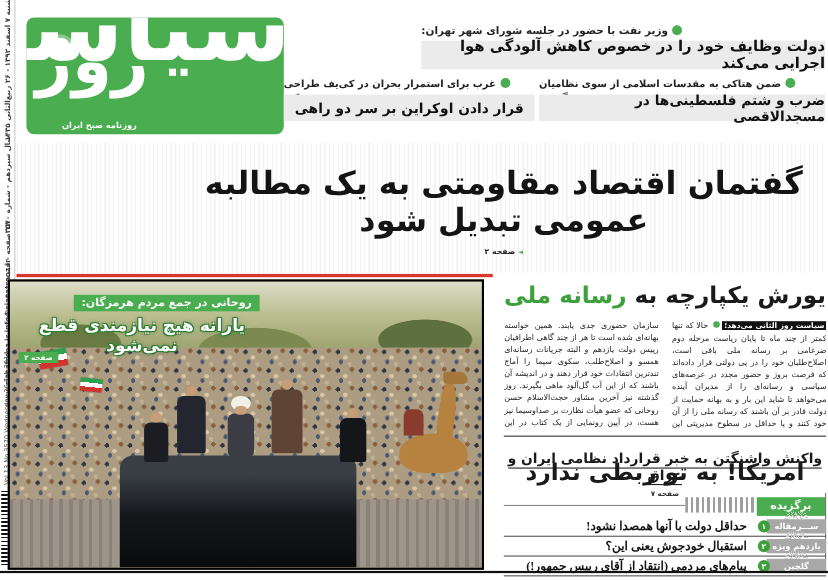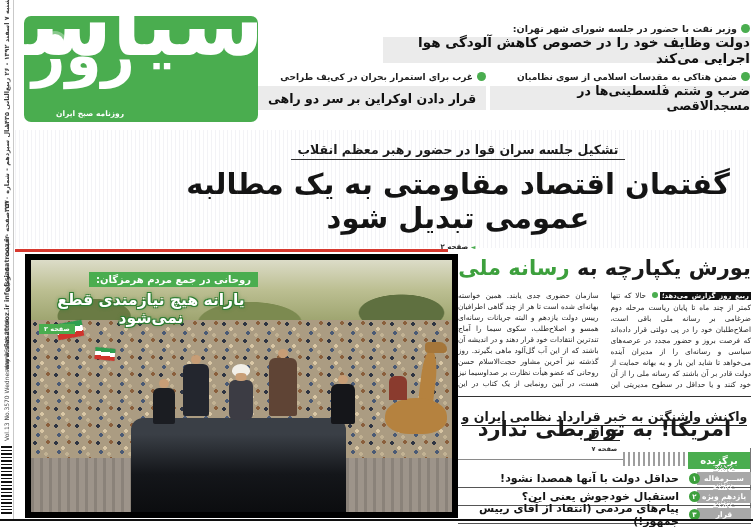--- a/index.html
+++ b/index.html
@@ -24,21 +24,21 @@
   
   .logo{left:24px;top:16px;width:234px;height:106px;background:#4aad4f;border-radius:7px;
     overflow:hidden;color:#fff;}
   .logo .w-right{position:absolute;right:-6px;top:-34px;font-size:86px;font-weight:bold;line-height:1;}
   .logo .w-left{position:absolute;left:8px;top:10px;font-size:58px;font-weight:bold;line-height:1;}
   .logo .sun{position:absolute;left:22px;top:18px;width:18px;height:18px;border-radius:50%;
     background:#fff;box-shadow:0 0 0 3px rgba(255,255,255,.35);}
   .logo .tagline{position:absolute;left:8px;bottom:4px;font-size:7.5px;font-weight:bold;margin-left:24px;}
 
   
-  .kick{font-size:9.5px;font-weight:bold;color:#222;text-align:right;line-height:13px;}
+  .kick{font-size:9.5px;font-weight:bold;color:#222;text-align:left;line-height:13px;}
   .kdot{display:inline-block;width:9px;height:9px;border-radius:50%;background:#4aad4f;
     vertical-align:-1px;margin-left:4px;}
   .hbar{background:#ebebeb;font-weight:bold;color:#101010;display:flex;align-items:center;
     justify-content:center;}
   .bar1{left:383px;top:37px;width:367px;height:26px;font-size:13.5px;}
   .k1{left:383px;top:22px;width:367px;}
   .k2{left:490px;top:71px;width:260px;font-size:9px;}
   .bar2{left:490px;top:86px;width:260px;height:24px;font-size:12.5px;}
   .k3{left:258px;top:71px;width:228px;font-size:9px;}
   .bar3{left:258px;top:86px;width:228px;height:24px;font-size:12.5px;}
@@ -51,21 +51,21 @@
   .lead-kick span{display:inline-block;border-bottom:1px solid #333;padding:0 6px 2px;}
   .lead-title{text-align:center;font-size:29px;font-weight:900;color:#141414;margin-top:7px;
     letter-spacing:-0.5px;}
   .lead-page{text-align:center;font-size:7px;color:#222;margin-top:8px;font-weight:bold;}
   .lead-page .arrow{color:#4aad4f;font-size:6px;}
 
   
   .red-rule{left:15px;top:249px;width:433px;height:3px;background:#d7382e;}
 
   
-  .photo{left:25px;top:254px;width:433px;height:264px;border:6px solid #000000;
+  .photo{left:7px;top:254px;width:433px;height:264px;border:2px solid #000000;
     box-sizing:border-box;overflow:hidden;background:#ab9c82;}
   .ph-sky{position:absolute;left:0;top:0;right:0;height:66px;
     background-image:
       radial-gradient(60px 28px at 15% 85%, #6a7b44 60%, transparent 62%),
       radial-gradient(85px 34px at 52% 95%, #7c8a50 60%, transparent 62%),
       radial-gradient(70px 30px at 88% 80%, #5f7040 60%, transparent 62%),
       linear-gradient(180deg,#dcdcc8 0%,#bcbf92 45%,#99a06a 100%);}
   .ph-crowd{position:absolute;left:0;top:60px;right:0;height:142px;background-color:#ab9c82;
     background-image:
       radial-gradient(circle 2px at 4px 4px,  #2e3442 97%, transparent),
@@ -136,21 +136,21 @@
   .hl-row{left:458px;width:293px;height:17px;border-bottom:1px solid #555;
     display:flex;align-items:center;}
   .hl-chipwrap{position:relative;width:62px;height:13px;margin-left:10px;flex:none;}
   .hl-chip{position:absolute;right:0;top:0;width:54px;height:13px;background:#a8a8a8;color:#fff;
     font-size:7.5px;font-weight:bold;display:flex;align-items:center;justify-content:center;}
   .hl-chip::before{content:"";position:absolute;left:50%;top:-7px;transform:translateX(-50%);
     width:22px;height:7px;border-radius:11px 11px 0 0;
     background:repeating-conic-gradient(from -90deg at 50% 100%, #c9c9c9 0 5deg, transparent 5deg 13deg);}
   .hl-num{position:absolute;left:0;top:1px;width:11px;height:11px;border-radius:50%;background:#3da03d;
     color:#fff;font-size:7px;font-weight:bold;display:flex;align-items:center;justify-content:center;}
-  .hl-title{flex:1;font-size:11px;font-weight:900;color:#141414;text-align:right;}
+  .hl-title{flex:1;font-size:11px;font-weight:900;color:#141414;text-align:right;font-family:Liberation Serif, serif;}
 
   .bottom-rule{left:0;top:519px;width:753px;height:2px;background:#101010;}
 </style>
 </head>
 <body>
 
 <div class="abs spine-line"></div>
 <div class="vtext" style="top:128px;">چهارشنبه ۷ اسفند ۱۳۹۲ - ۲۶ ربیع‌الثانی ۱۴۳۵</div>
 <div class="vtext" style="top:212px;">سال سیزدهم - شماره ۳۵۷۰</div>
 <div class="vtext" style="top:292px;">۱۲ صفحه - قیمت ۵۰۰ تومان</div>
@@ -174,23 +174,20 @@
   <span class="kdot"></span><span>ضمن هتاکی به مقدسات اسلامی از سوی نظامیان صهیونیست صورت گرفت</span>
 </div>
 <div class="abs hbar bar2">ضرب و شتم فلسطینی‌ها در مسجدالاقصی</div>
 
 <div class="abs kick k3">
   <span class="kdot"></span><span>غرب برای استمرار بحران در کی‌یف طراحی می‌کند</span>
 </div>
 <div class="abs hbar bar3">قرار دادن اوکراین بر سر دو راهی</div>
 
 <div class="abs lead-band">
-  <div class="lead-kick">
-    <span>تشکیل جلسه سران قوا در حضور رهبر معظم انقلاب</span>
-  </div>
   <div class="lead-title">گفتمان اقتصاد مقاومتی به یک مطالبه عمومی تبدیل شود</div>
   <div class="lead-page">
     <span class="arrow">◄</span>
     <span>صفحه ۲</span>
   </div>
 </div>
 
 <div class="abs red-rule"></div>
 
 <div class="abs photo">
@@ -226,21 +223,21 @@
   <div class="ph-title">یارانه هیچ نیازمندی قطع نمی‌شود</div>
   <div class="ph-page">صفحه ۲</div>
 </div>
 
 <div class="abs media-title">
   <span>یورش یکپارچه به</span>
   <span> </span>
   <span class="green">رسانه ملی</span>
 </div>
 <div class="abs media-body">
-  <span class="leadtag">ربیع روز گزارش می‌دهد؛</span><span class="gdot"></span>
+  <span class="leadtag">سیاست روز الثانی می‌دهد؛</span><span class="gdot"></span>
   <span>حالا که تنها کمتر از چند ماه تا پایان ریاست مرحله دوم ضرغامی بر رسانه ملی باقی است، اصلاح‌طلبان خود را در پی دولتی قرار داده‌اند که فرصت بروز و حضور مجدد در عرصه‌های سیاسی و رسانه‌ای را از مدیران آینده می‌خواهد تا شاید این بار و به بهانه حمایت از دولت قادر بر آن باشند که رسانه ملی را از آن خود کنند و یا حداقل در سطوح مدیریتی این سازمان حضوری جدی یابند. همین خواسته بهانه‌ای شده است تا هر از چند گاهی اطرافیان رییس دولت یازدهم و البته جریانات رسانه‌ای همسو و اصلاح‌طلب، سکوی سیما را آماج تندترین انتقادات خود قرار دهند و در اندیشه آن باشند که از این آب گل‌آلود ماهی بگیرند. روز گذشته نیز آخرین مشاور حجت‌الاسلام حسن روحانی که عضو هیأت نظارت بر صداوسیما نیز هست، در آیین رونمایی از یک کتاب در این حوزه فرصتی دوباره یافت تا صداوسیما را عصبانی جواب گوید؛ همین امر دستمایه خوبی برای مطبوعات اصلاح‌طلب شد تا در حرکتی خودجوش صداوسیما را هر یک به گونه‌ای مورد تاخت و تاز قرار دهند.</span>
   
 </div>
 
 <div class="abs rule1"></div>
 <div class="abs us-kick">
   <span>واکنش واشنگتن به خبر قرارداد نظامی ایران و عراق</span>
 </div>
 <div class="abs us-title">امریکا! به تو ربطی ندارد</div>
 <div class="abs us-page">صفحه ۷</div>
@@ -259,19 +256,19 @@
 </div>
 <div class="abs hl-row" style="top:488px;">
   <div class="hl-chipwrap">
     <div class="hl-chip">یازدهم ویژه</div>
     <div class="hl-num">۲</div>
   </div>
   <div class="hl-title">استقبال خودجوش یعنی این؟</div>
 </div>
 <div class="abs hl-row" style="top:506px;">
   <div class="hl-chipwrap">
-    <div class="hl-chip">قرار</div>
+    <div class="hl-chip">گلچین</div>
     <div class="hl-num">۳</div>
   </div>
   <div class="hl-title">پیام‌های مردمی (انتقاد از آقای رییس جمهور!)</div>
 </div>
 
 <div class="abs bottom-rule"></div>
 
 </body></html>

